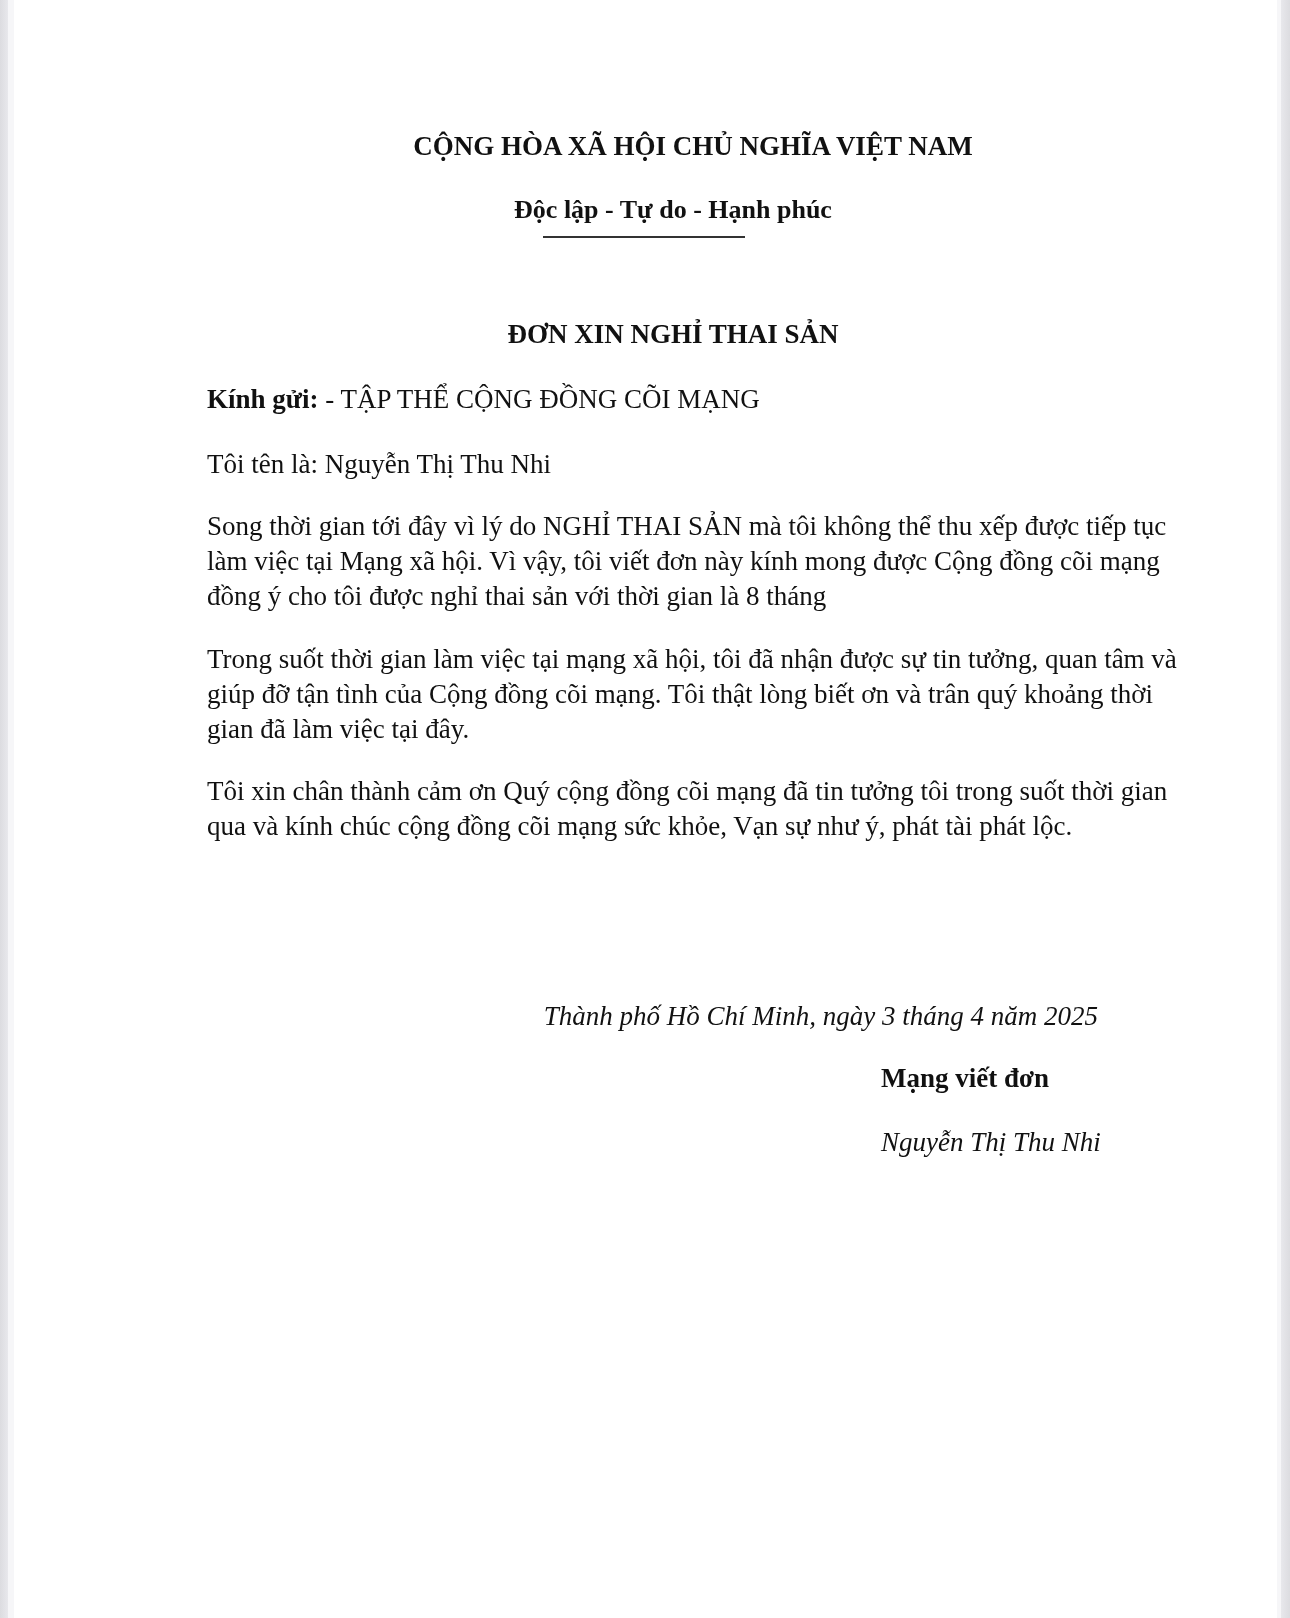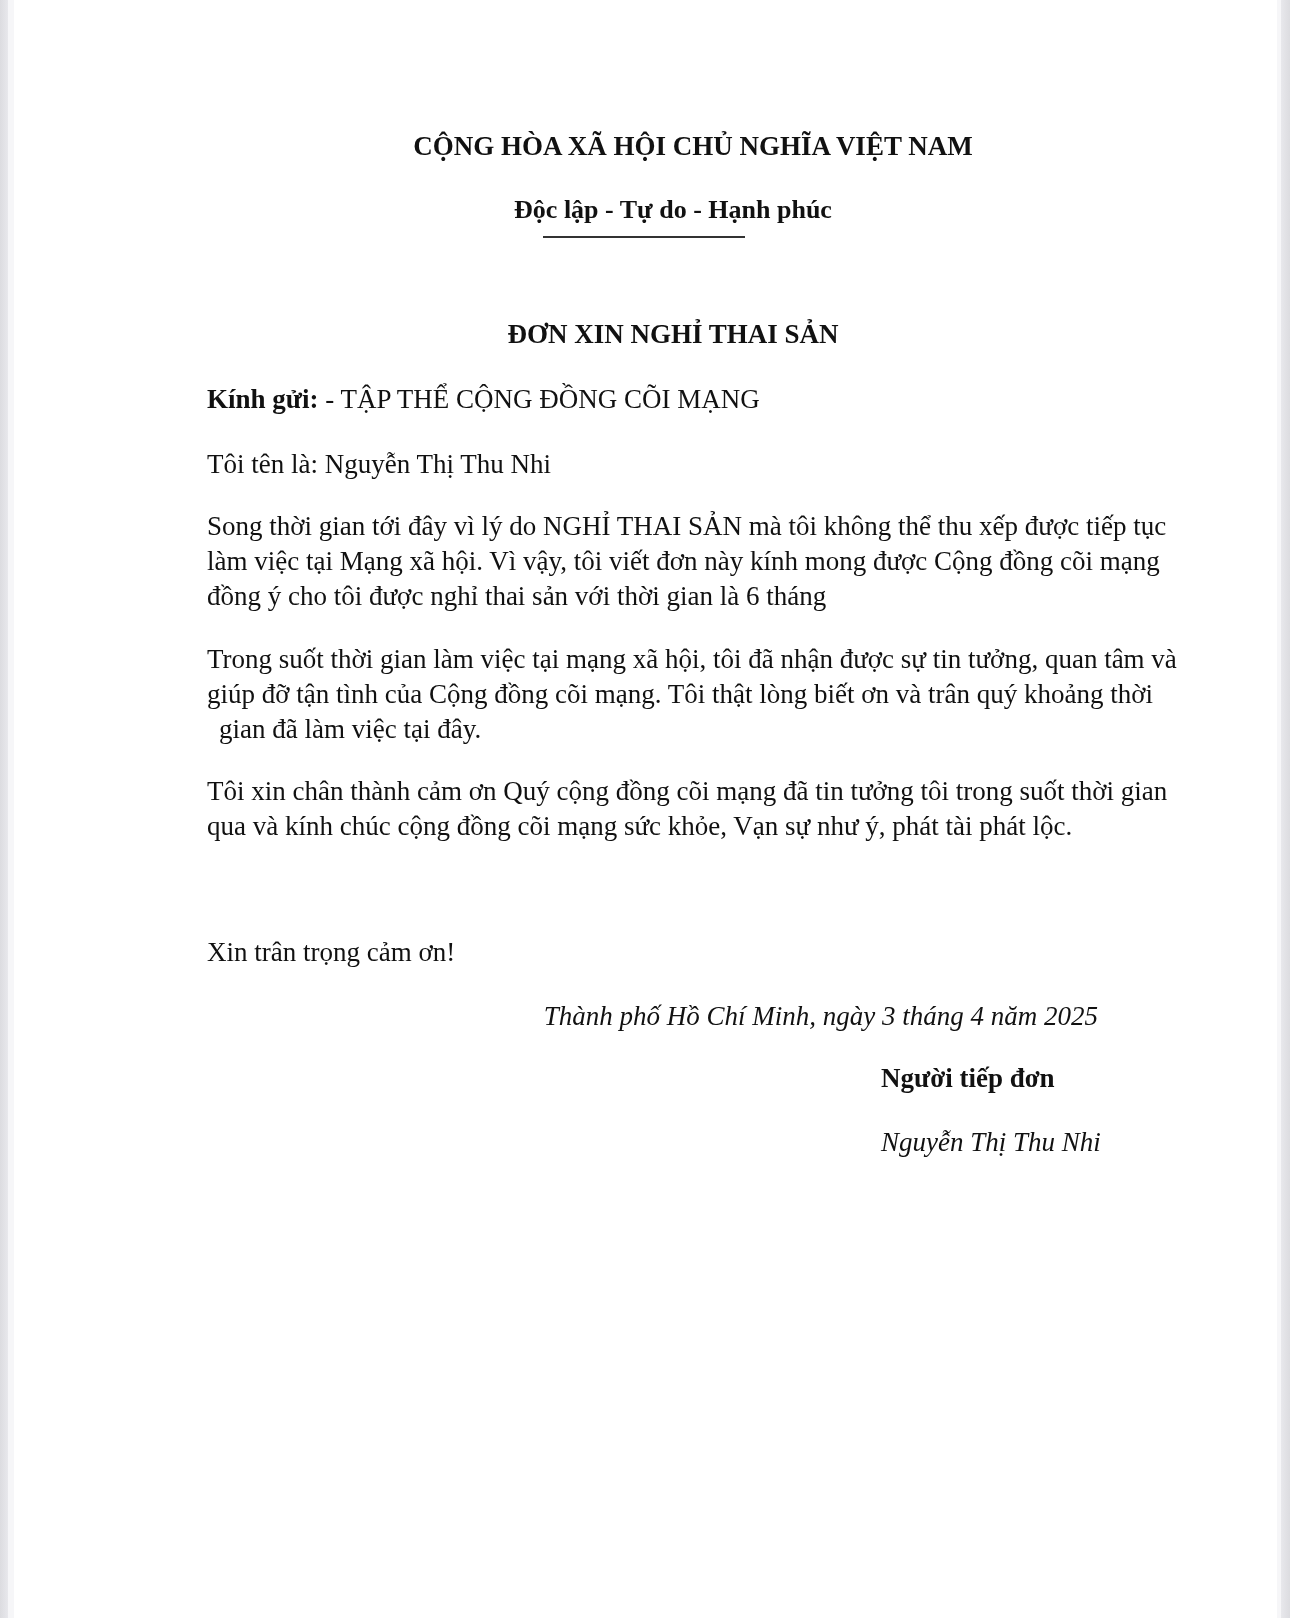--- a/index.html
+++ b/index.html
@@ -54,34 +54,33 @@
 
   <div class="t body-line" style="top:381px;">
     <span class="b">Kính gửi:</span><span> - TẬP THỂ CỘNG ĐỒNG CÕI MẠNG</span>
   </div>
 
   <div class="t body-line" style="top:446px;">Tôi tên là: Nguyễn Thị Thu Nhi</div>
 
   <div>
     <div class="t body-line" style="top:508px;">Song thời gian tới đây vì lý do NGHỈ THAI SẢN  mà tôi không thể thu xếp được tiếp tục</div>
     <div class="t body-line" style="top:543px;">làm việc tại Mạng xã hội. Vì vậy, tôi viết đơn này kính mong được  Cộng đồng cõi mạng</div>
-    <div class="t body-line" style="top:578px;">đồng ý cho tôi được nghỉ thai sản với thời gian là 6 tháng</div>
+    <div class="t body-line" style="top:578px;">đồng ý cho tôi được nghỉ thai sản với thời gian là 8 tháng</div>
   </div>
 
   <div>
     <div class="t body-line" style="top:641px;">Trong suốt thời gian làm việc tại mạng xã hội, tôi đã nhận được sự tin tưởng, quan tâm và</div>
     <div class="t body-line" style="top:676px;">giúp đỡ tận tình của Cộng đồng cõi mạng. Tôi  thật lòng biết ơn và trân quý khoảng thời</div>
-    <div class="t body-line" style="top:711px;margin-left:12px;">gian đã làm việc tại đây.</div>
+    <div class="t body-line" style="top:711px;">gian đã làm việc tại đây.</div>
   </div>
 
   <div>
     <div class="t body-line" style="top:773px;">Tôi xin chân thành cảm ơn Quý cộng đồng cõi mạng đã tin tưởng tôi trong suốt thời gian</div>
     <div class="t body-line" style="top:808px;">qua và kính chúc cộng đồng cõi mạng sức khỏe, Vạn sự như ý, phát tài phát lộc.</div>
   </div>
 
 
-  <div class="t body-line" style="top:934px;">Xin trân trọng cảm ơn!</div>
 
   <div class="t i" style="top:998px; right:192px;margin-left:32px;">Thành phố Hồ Chí Minh, ngày 3 tháng 4 năm 2025</div>
-  <div class="t b" style="top:1060px; left:833px;">Người tiếp đơn</div>
+  <div class="t b" style="top:1060px; left:833px;">Mạng viết đơn</div>
   <div class="t i" style="top:1124px; left:833px;">Nguyễn Thị Thu Nhi</div>
 
 </div>
 
 </body></html>

